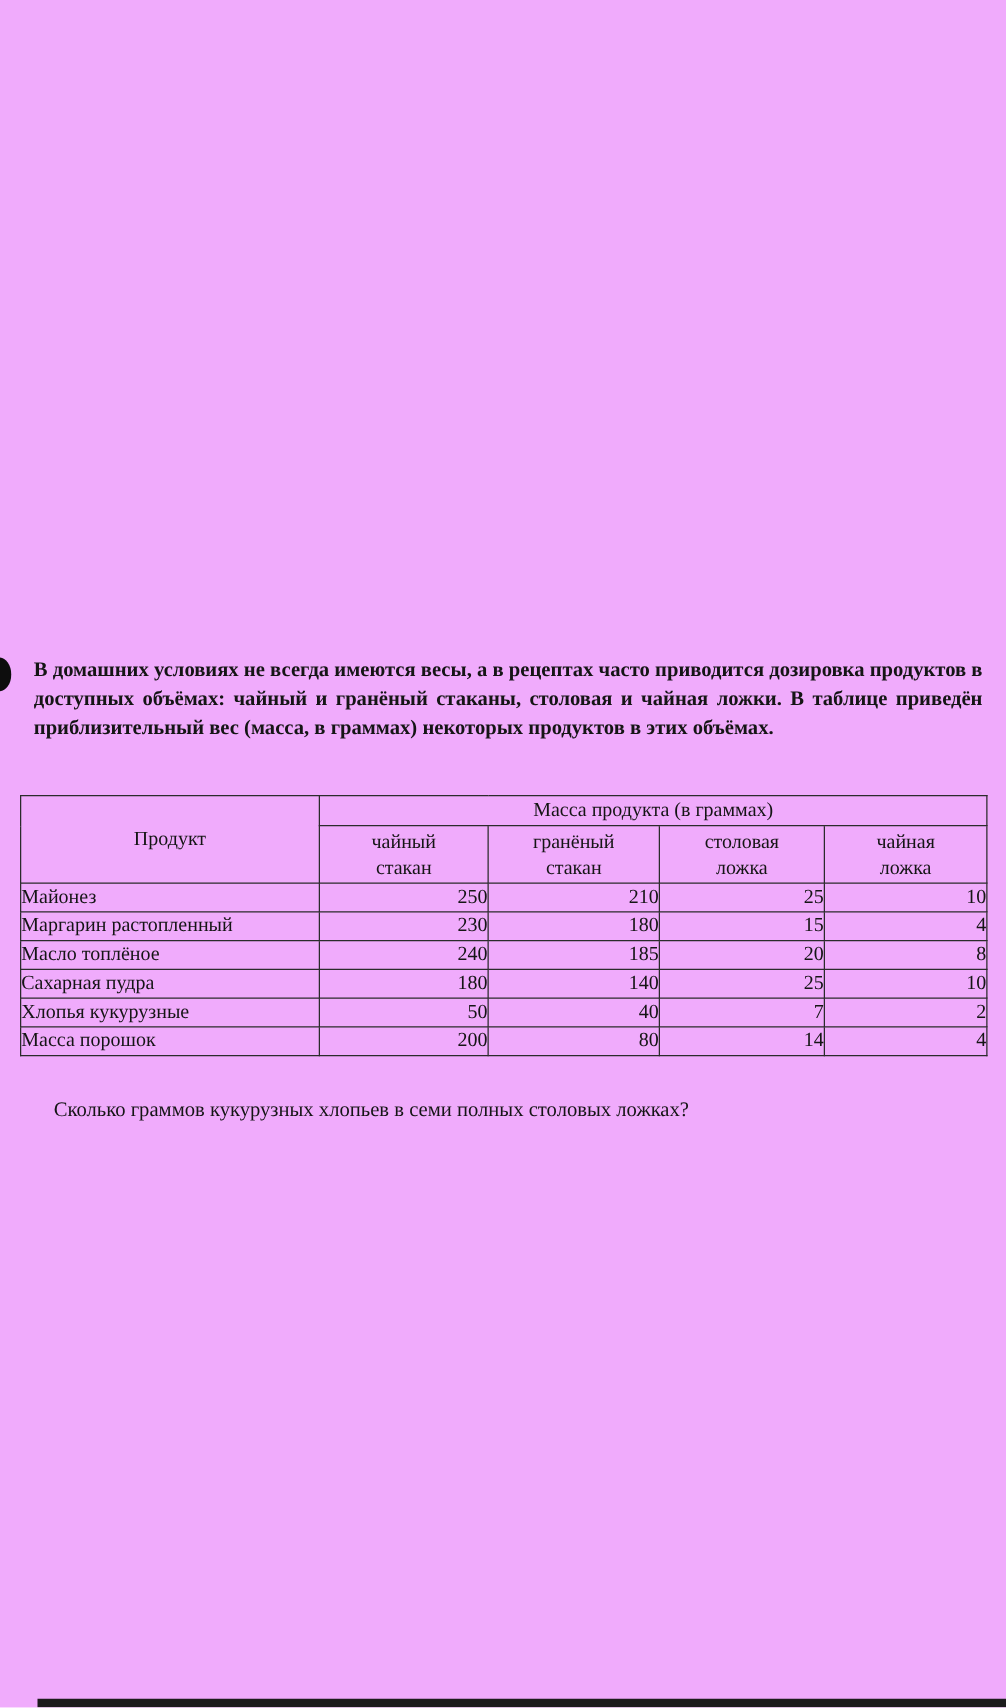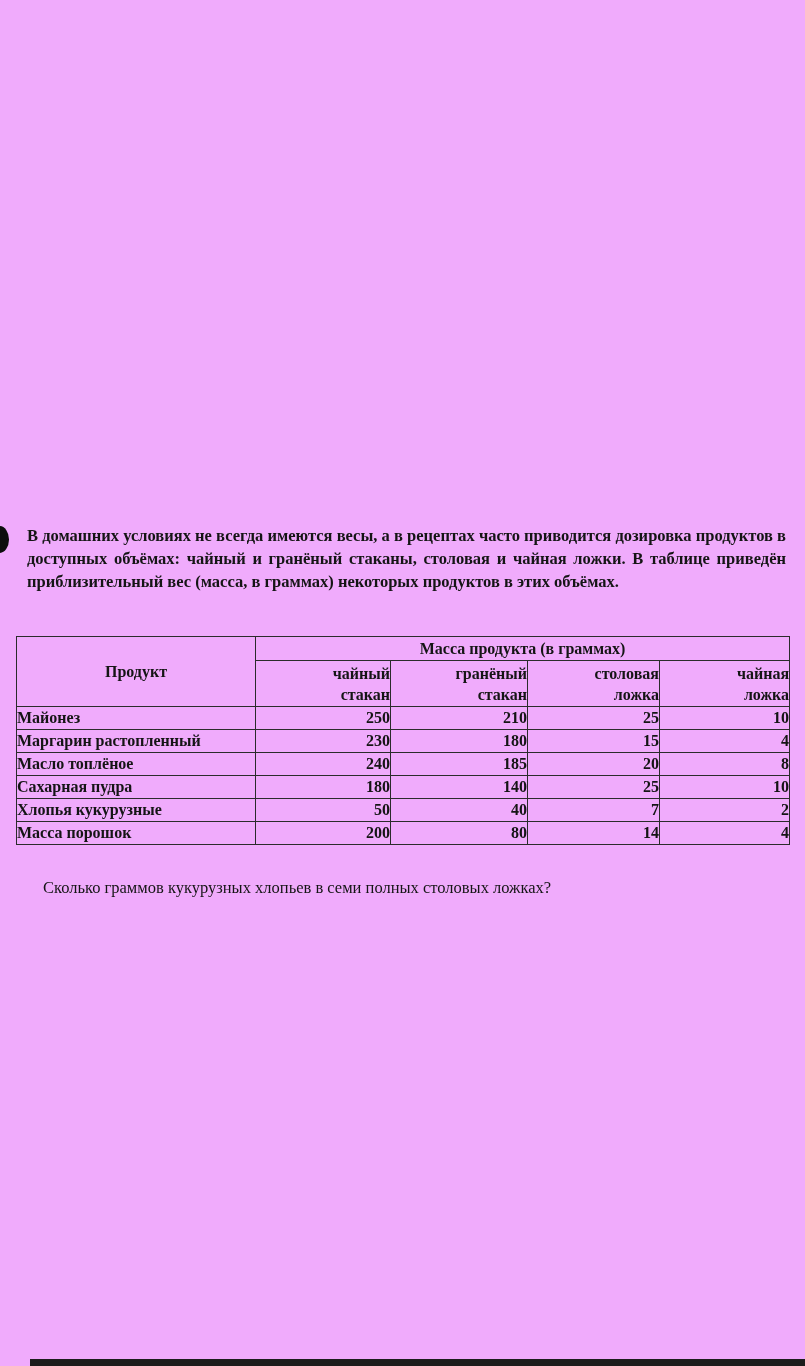--- a/index.html
+++ b/index.html
@@ -46,39 +46,38 @@
     table-layout: fixed;
     font-size: 16px;
   }
   table.mass-table col.c0 { width: 239px; }
   table.mass-table col.c1 { width: 135px; }
   table.mass-table col.c2 { width: 137px; }
   table.mass-table col.c3 { width: 132px; }
   table.mass-table col.c4 { width: 130px; }
   table.mass-table th, table.mass-table td {
     border: 1.6px solid #2b2b2b;
-    font-weight: bold;
+    font-weight: normal;
     padding: 0;
     vertical-align: middle;
   }
   th.mass-group {
     height: 23px;
     text-align: center;
   }
   th.product-head {
     text-align: center;
   }
   th.sub-head {
     height: 45px;
     text-align: center;
     line-height: 21px;
   }
   th.sub-head .l {
     display: block;
-    text-align: right;
   }
   td.prod {
     height: 22px;
     text-align: left;
     padding-left: 6px;
     line-height: 22px;
   }
   td.num {
     height: 22px;
     text-align: right;

